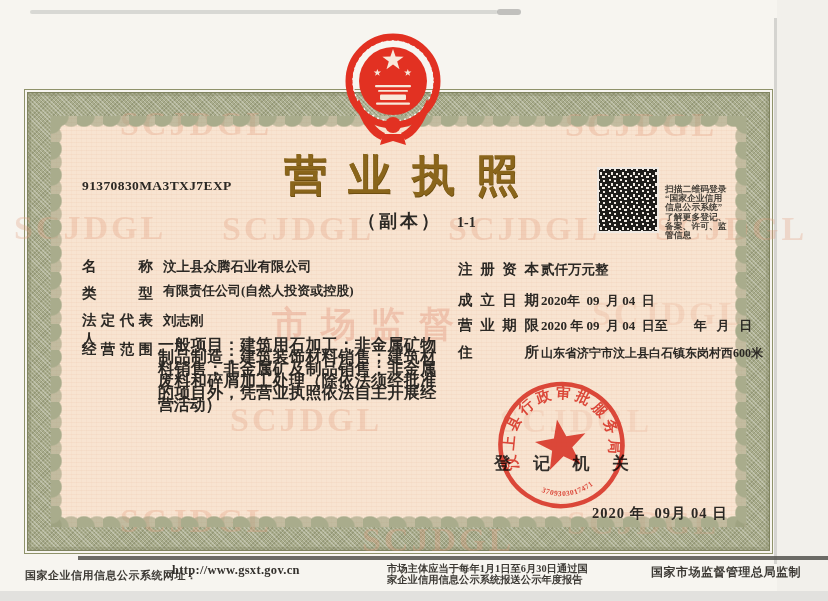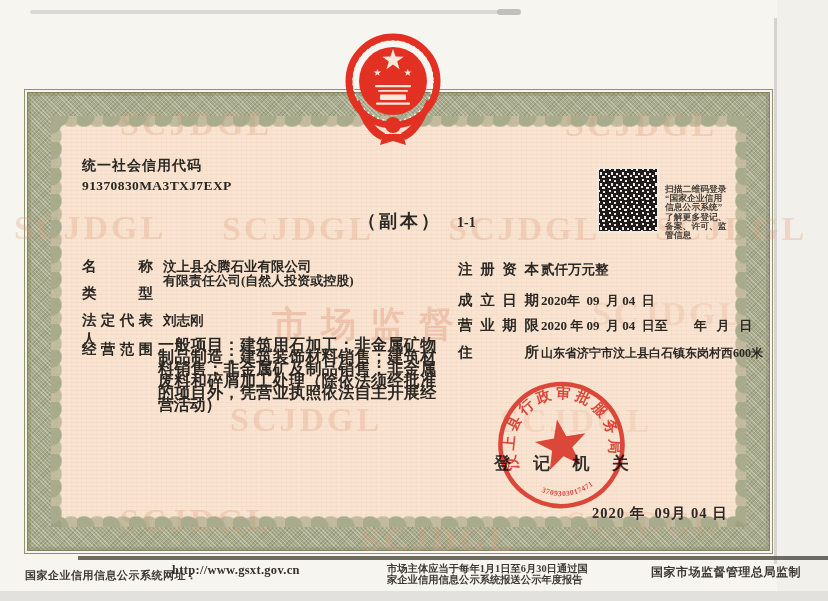--- a/index.html
+++ b/index.html
@@ -88,21 +88,21 @@
               line-height:9.2px;font-weight:bold;color:#454039;white-space:pre-line;}
 
   .flabel{position:absolute;font-weight:bold;font-size:14.5px;
           text-align:justify;text-align-last:justify;-moz-text-align-last:justify;}
   .flabel-l{left:82px;width:71px;}
   .flabel-r{left:458px;width:81px;}
   .fvalue{position:absolute;font-weight:bold;white-space:pre;}
   .fvalue-l{left:163px;}
   .fvalue-r{left:541px;}
   .y-name{top:257px;}   .v-name{top:258px;font-size:13.5px;}
-  .y-type{top:284px;font-family:Liberation Serif, serif;}   .v-type{top:272px;font-size:13px;}
+  .y-type{top:284px;font-family:Liberation Serif, serif;}   .v-type{top:282px;font-size:13px;}
   .y-legal{top:311px;}  .v-legal{top:312px;font-size:13.5px;}
   .y-scope{top:340px;}
   .v-scope{top:339px;left:158px;width:278px;font-size:16px;line-height:11.9px;
            font-weight:bold;white-space:normal;text-align:justify;letter-spacing:-.2px;}
   .y-capital{top:260px;} .v-capital{top:261px;font-size:13.5px;}
   .y-estab{top:291px;}   .v-estab{top:292px;font-size:13px;}
   .y-term{top:316px;}    .v-term{top:317px;font-size:13px;}
   .y-addr{top:343px;}    .v-addr{top:345px;font-size:12px;}
 
   .registrar{position:absolute;left:494px;top:452px;font-size:17px;font-weight:bold;
@@ -166,23 +166,23 @@
         <rect x="33" y="57" width="30" height="1.8" rx="1"></rect>
         <rect x="35" y="61.5" width="26" height="5.5" rx="1"></rect>
         <rect x="31" y="69.5" width="34" height="2.2" rx="1"></rect>
       </g>
       <circle cx="48" cy="92" r="8" fill="#e23122"></circle>
       <path d="M14 66 C 22 86, 34 98, 40 100 L 36 107 C 26 103, 16 90, 11 72 Z" fill="#e23122"></path>
       <path d="M82 66 C 74 86, 62 98, 56 100 L 60 107 C 70 103, 80 90, 85 72 Z" fill="#e23122"></path>
       <path d="M38 101 L58 101 L61 112 L48 108 L35 112 Z" fill="#e23122"></path>
     </svg>
 
-    <div class="code-label">统一社会信用代码</div>
     <div class="code-value">91370830MA3TXJ7EXP</div>
 
+    <div class="title">营业执照</div>
     <div class="subtitle">（副本）</div>
     <div class="copy-number">1-1</div>
 
     <svg class="qr" width="62" height="66" viewBox="0 0 62 66">
       <defs>
         <pattern id="qrp" width="11" height="11" patternUnits="userSpaceOnUse">
           <rect width="11" height="11" fill="#1d1c1a"></rect>
           <rect x="1" y="1" width="2" height="2" fill="#efe9e2"></rect>
           <rect x="6" y="2" width="2" height="2" fill="#efe9e2"></rect>
           <rect x="3" y="5" width="2" height="3" fill="#efe9e2"></rect>

